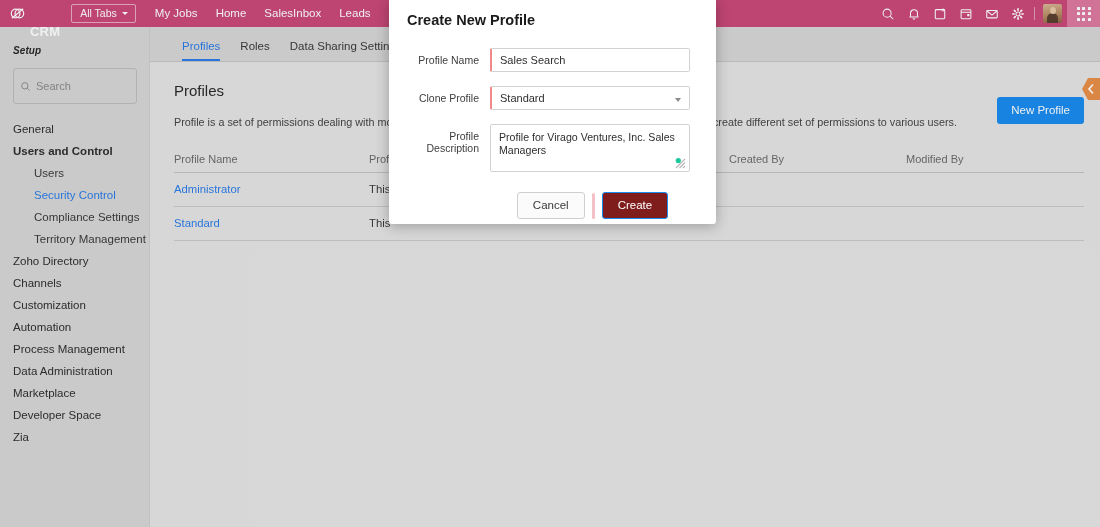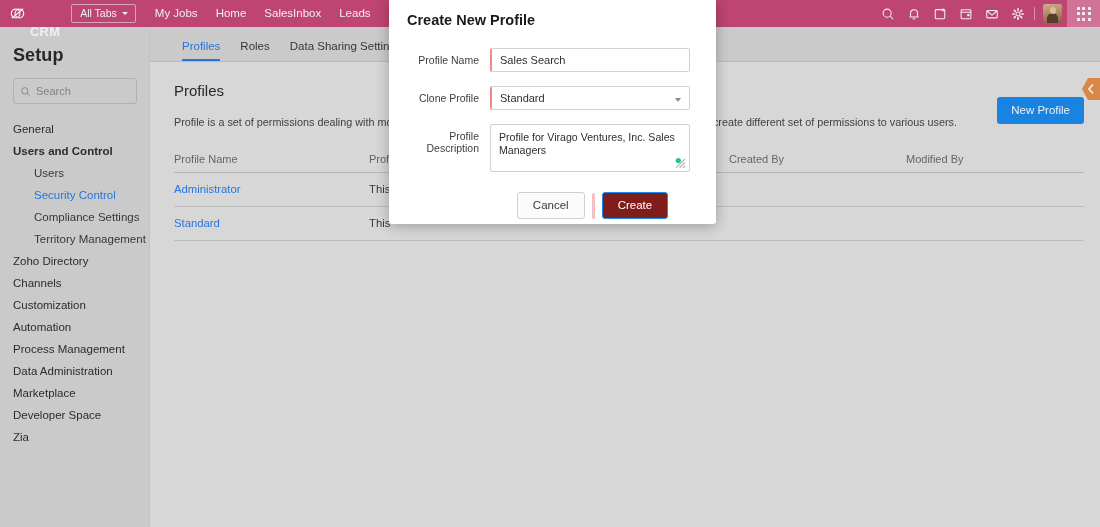--- a/index.html
+++ b/index.html
@@ -67,25 +67,25 @@
   }
   .grid9 { display: grid; grid-template-columns: repeat(3,3px); grid-gap: 2.5px; }
   .grid9 i { width: 3px; height: 3px; background: #fff; display: block; border-radius: .5px; }
 
   
   .sidebar {
     position: absolute; top: 27px; left: 0; width: 150px; height: 500px;
     background: #d7d7d7; border-right: 1px solid #cfcfcf;
   }
   .setup-title {
-    font-size: 18px; color: #2a2a2a; font-weight: 600;
-    padding: 18px 0 0 13px; letter-spacing: .1px;
+    font-size: 10px; color: #2a2a2a; font-weight: 600;
+    padding: 18px 0 0 13px; letter-spacing: .1px; font-style: italic;
   }
   .search-wrap {
-    margin: 12px 12px 0 13px; height: 26px;
+    margin: 12px 12px 0 13px; height: 36px;
     border: 1px solid #bdbdbd; border-radius: 3px;
     background: #d7d7d7;
     display: flex; align-items: center; gap: 5px; padding: 0 6px;
   }
   .search-wrap svg { flex: none; }
   .search-input {
     border: 0; outline: 0; background: transparent; width: 100%;
     font-size: 11px; color: #6e6e6e; font-family: "Liberation Sans", sans-serif;
   }
   .search-input::placeholder { color: #8c8c8c; }

